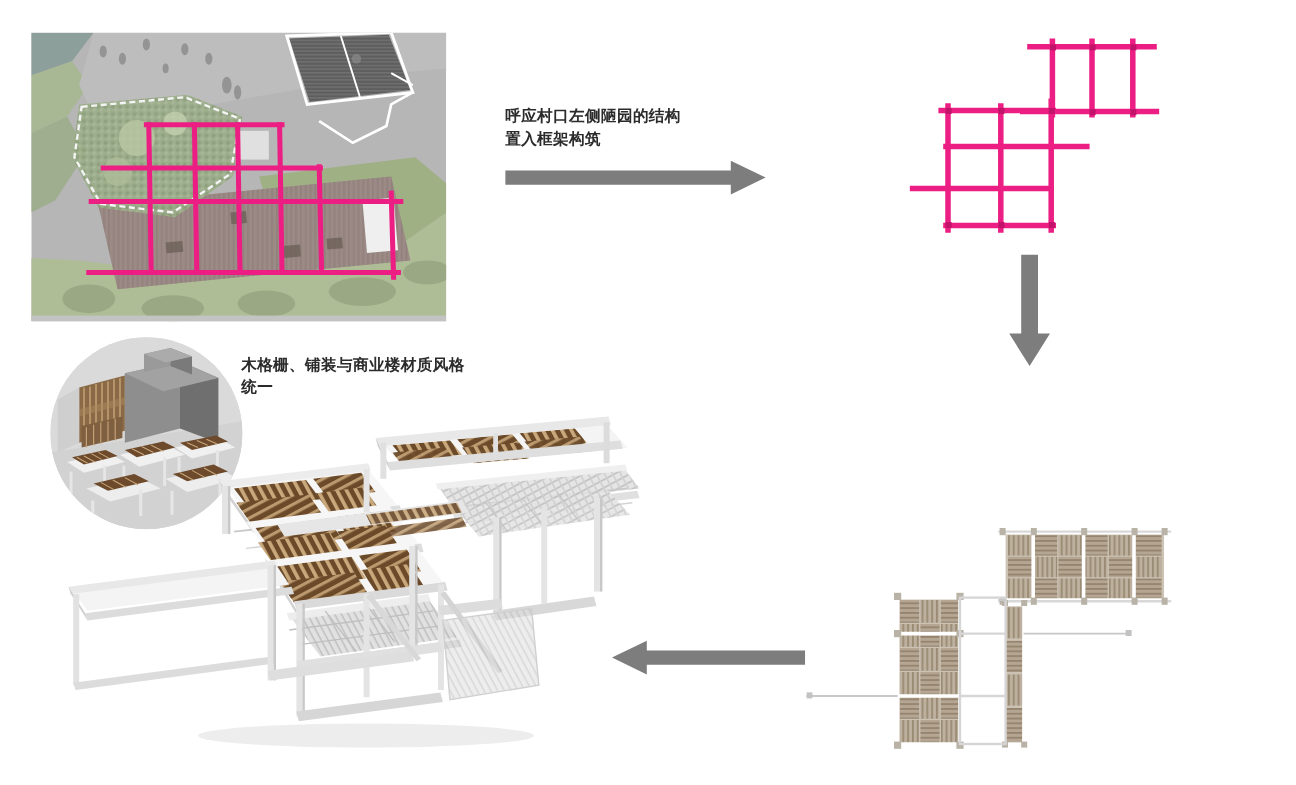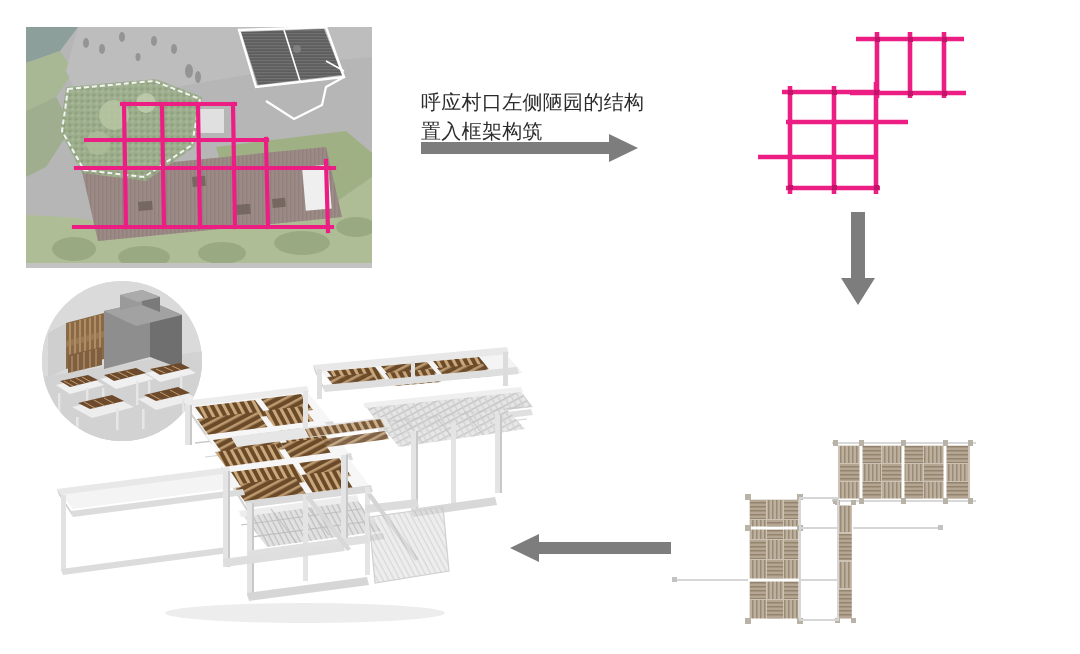--- a/index.html
+++ b/index.html
@@ -1,22 +1,22 @@
 <!DOCTYPE html>
 <html><head>
 <meta charset="utf-8">
 <style>
   html,body{margin:0;padding:0;background:#fff;}
   body{width:1080px;height:654px;position:relative;overflow:hidden;
        font-family:"Liberation Sans","DejaVu Sans",sans-serif;}
   .stage{position:absolute;left:0;top:0;width:1080px;height:654px;}
 
   
-  .caption{position:absolute;color:#2b2b2b;font-size:20px;line-height:1.45;
-           letter-spacing:.3px;white-space:pre-line;font-weight:400;}
+  .caption{position:absolute;color:#2b2b2b;font-size:13px;line-height:1.45;
+           letter-spacing:.3px;white-space:pre-line;font-weight:700;}
   #cap-1{left:421px;top:88px;}
   #cap-2{left:201px;top:295px;}
 
   
   .arrow{position:absolute;}
 
   
   .photo{position:absolute;left:26px;top:27px;width:346px;height:241px;overflow:hidden;}
   .photo svg{display:block;}
 
@@ -264,20 +264,22 @@
           <line x1="108" y1="113" x2="119" y2="119"></line>
             <line x1="118" y1="111" x2="129" y2="117"></line>
           <line x1="128" y1="109" x2="139" y2="115"></line>
         </g>
         <rect x="100" y="128" width="2.6" height="20" fill="#e6e6e6"></rect>
         <rect x="140" y="118" width="2.6" height="20" fill="#e6e6e6"></rect>
       </g>
     </svg>
   </div>
 
+  <div class="caption" id="cap-2">木格栅、铺装与商业楼材质风格
+统一</div>
 
   <div class="blk" style="left:55px;top:345px;">
     <svg width="480" height="300" viewBox="0 0 480 300">
       <defs>
 
         <pattern id="slatA" width="7" height="7" patternUnits="userSpaceOnUse" patternTransform="rotate(-28)">
           <rect width="7" height="7" fill="#6b4a2a"></rect>
           <rect width="3" height="7" fill="#c9a87c"></rect>
         </pattern>
         <pattern id="slatB" width="7" height="7" patternUnits="userSpaceOnUse" patternTransform="rotate(62)">

